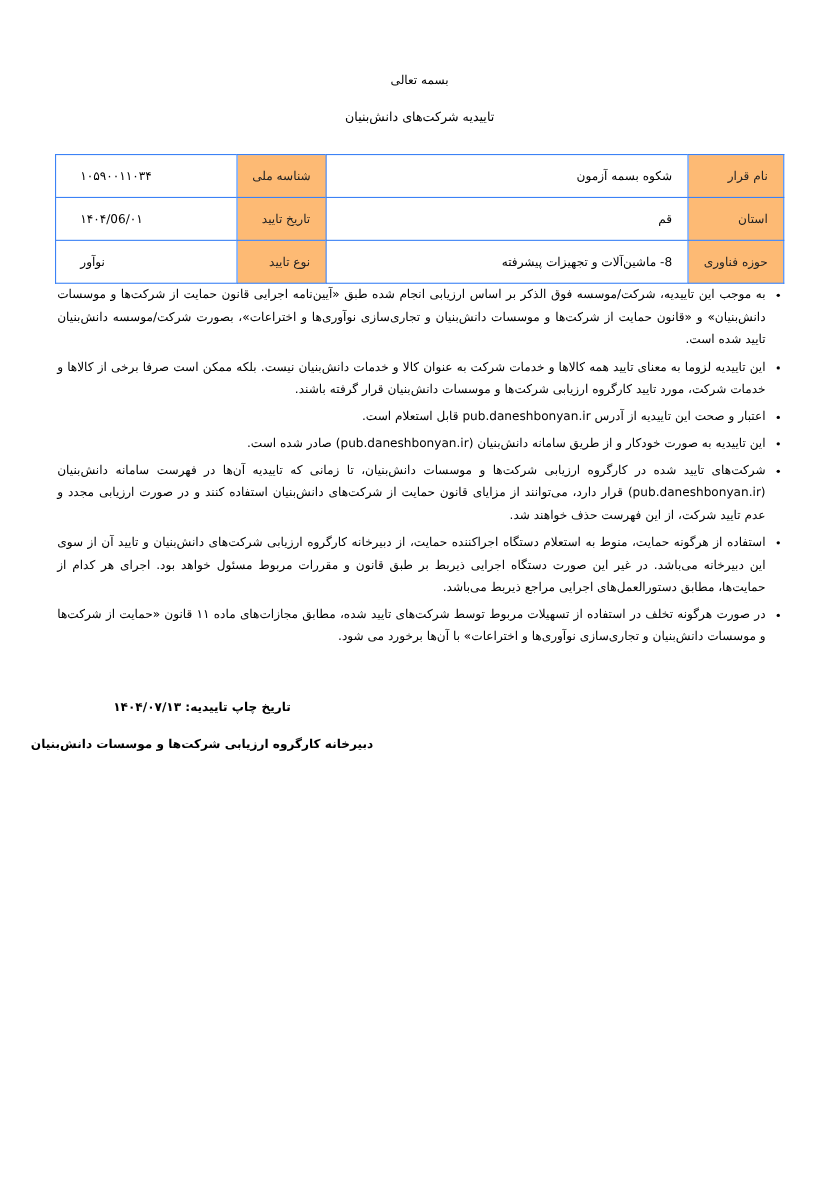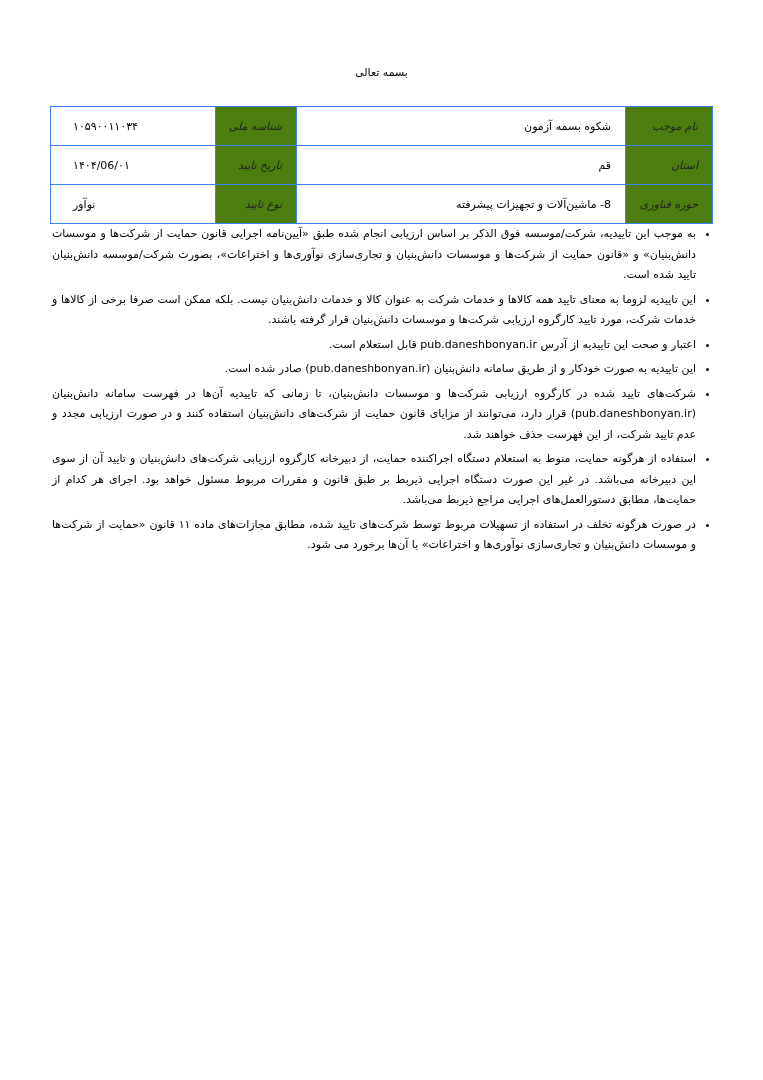--- a/index.html
+++ b/index.html
@@ -41,23 +41,22 @@
     border: 1px solid #3b82f6;
     height: 39px;
     font-weight: normal;
     text-align: right;
     vertical-align: middle;
     padding: 0 14px;
     white-space: nowrap;
     overflow: hidden;
   }
   .info-table th {
-    background: #4d7c0f;
+    background: #fdba74;
     color: #222222;
-    font-style: italic;
   }
   .info-table col.c-label1 { width: 87px; }
   .info-table col.c-value1 { width: auto; }
   .info-table col.c-label2 { width: 81px; }
   .info-table col.c-value2 { width: 165px; }
   .info-table td.num {
     padding-left: 22px;
     padding-right: 22px;
     text-align: left;
   }
@@ -90,31 +89,32 @@
   }
 </style>
 </head>
 <body>
 
 <div class="page">
 
   <div class="bismillah">بسمه تعالی</div>
 
 
+  <div class="doc-subtitle">تاییدیه شرکت‌های دانش‌بنیان</div>
 
   <table class="info-table">
     <colgroup>
       <col class="c-label1">
         <col class="c-value1">
         <col class="c-label2">
         <col class="c-value2">
     </colgroup>
     <tbody>
       <tr>
-        <th>نام موجب</th>
+        <th>نام قرار</th>
         <td>شکوه بسمه آزمون</td>
         <th>شناسه ملی</th>
         <td class="num">۱۰۵۹۰۰۱۱۰۳۴</td>
       </tr>
       <tr>
         <th>استان</th>
         <td>قم</td>
         <th>تاریخ تایید</th>
         <td class="num">۱۴۰۴/06/۰۱</td>
       </tr>
@@ -130,14 +130,20 @@
   <ul class="notes">
     <li>به موجب این تاییدیه، شرکت/موسسه فوق الذکر بر اساس ارزیابی انجام شده طبق «آیین‌نامه اجرایی قانون حمایت از شرکت‌ها و موسسات دانش‌بنیان» و «قانون حمایت از شرکت‌ها و موسسات دانش‌بنیان و تجاری‌سازی نوآوری‌ها و اختراعات»، بصورت شرکت/موسسه دانش‌بنیان تایید شده است.</li>
     <li>این تاییدیه لزوما به معنای تایید همه کالاها و خدمات شرکت به عنوان کالا و خدمات دانش‌بنیان نیست. بلکه ممکن است صرفا برخی از کالاها و خدمات شرکت، مورد تایید کارگروه ارزیابی شرکت‌ها و موسسات دانش‌بنیان قرار گرفته باشند.</li>
     <li>اعتبار و صحت این تاییدیه از آدرس pub.daneshbonyan.ir قابل استعلام است.</li>
     <li>این تاییدیه به صورت خودکار و از طریق سامانه دانش‌بنیان (pub.daneshbonyan.ir) صادر شده است.</li>
     <li>شرکت‌های تایید شده در کارگروه ارزیابی شرکت‌ها و موسسات دانش‌بنیان، تا زمانی که تاییدیه آن‌ها در فهرست سامانه دانش‌بنیان (pub.daneshbonyan.ir) قرار دارد، می‌توانند از مزایای قانون حمایت از شرکت‌های دانش‌بنیان استفاده کنند و در صورت ارزیابی مجدد و عدم تایید شرکت، از این فهرست حذف خواهند شد.</li>
     <li>استفاده از هرگونه حمایت، منوط به استعلام دستگاه اجراکننده حمایت، از دبیرخانه کارگروه ارزیابی شرکت‌های دانش‌بنیان و تایید آن از سوی این دبیرخانه می‌باشد. در غیر این صورت دستگاه اجرایی ذیربط بر طبق قانون و مقررات مربوط مسئول خواهد بود. اجرای هر کدام از حمایت‌ها، مطابق دستورالعمل‌های اجرایی مراجع ذیربط می‌باشد.</li>
     <li>در صورت هرگونه تخلف در استفاده از تسهیلات مربوط توسط شرکت‌های تایید شده، مطابق مجازات‌های ماده ۱۱ قانون «حمایت از شرکت‌ها و موسسات دانش‌بنیان و تجاری‌سازی نوآوری‌ها و اختراعات» با آن‌ها برخورد می شود.</li>
   </ul>
 
+  <div class="footer-wrap">
+    <div class="footer-block">
+      <div class="print-date">تاریخ چاپ تاییدیه: ۱۴۰۴/۰۷/۱۳</div>
+      <div class="secretariat">دبیرخانه کارگروه ارزیابی شرکت‌ها و موسسات دانش‌بنیان</div>
+    </div>
+  </div>
 
 </div>
 
 </body></html>

